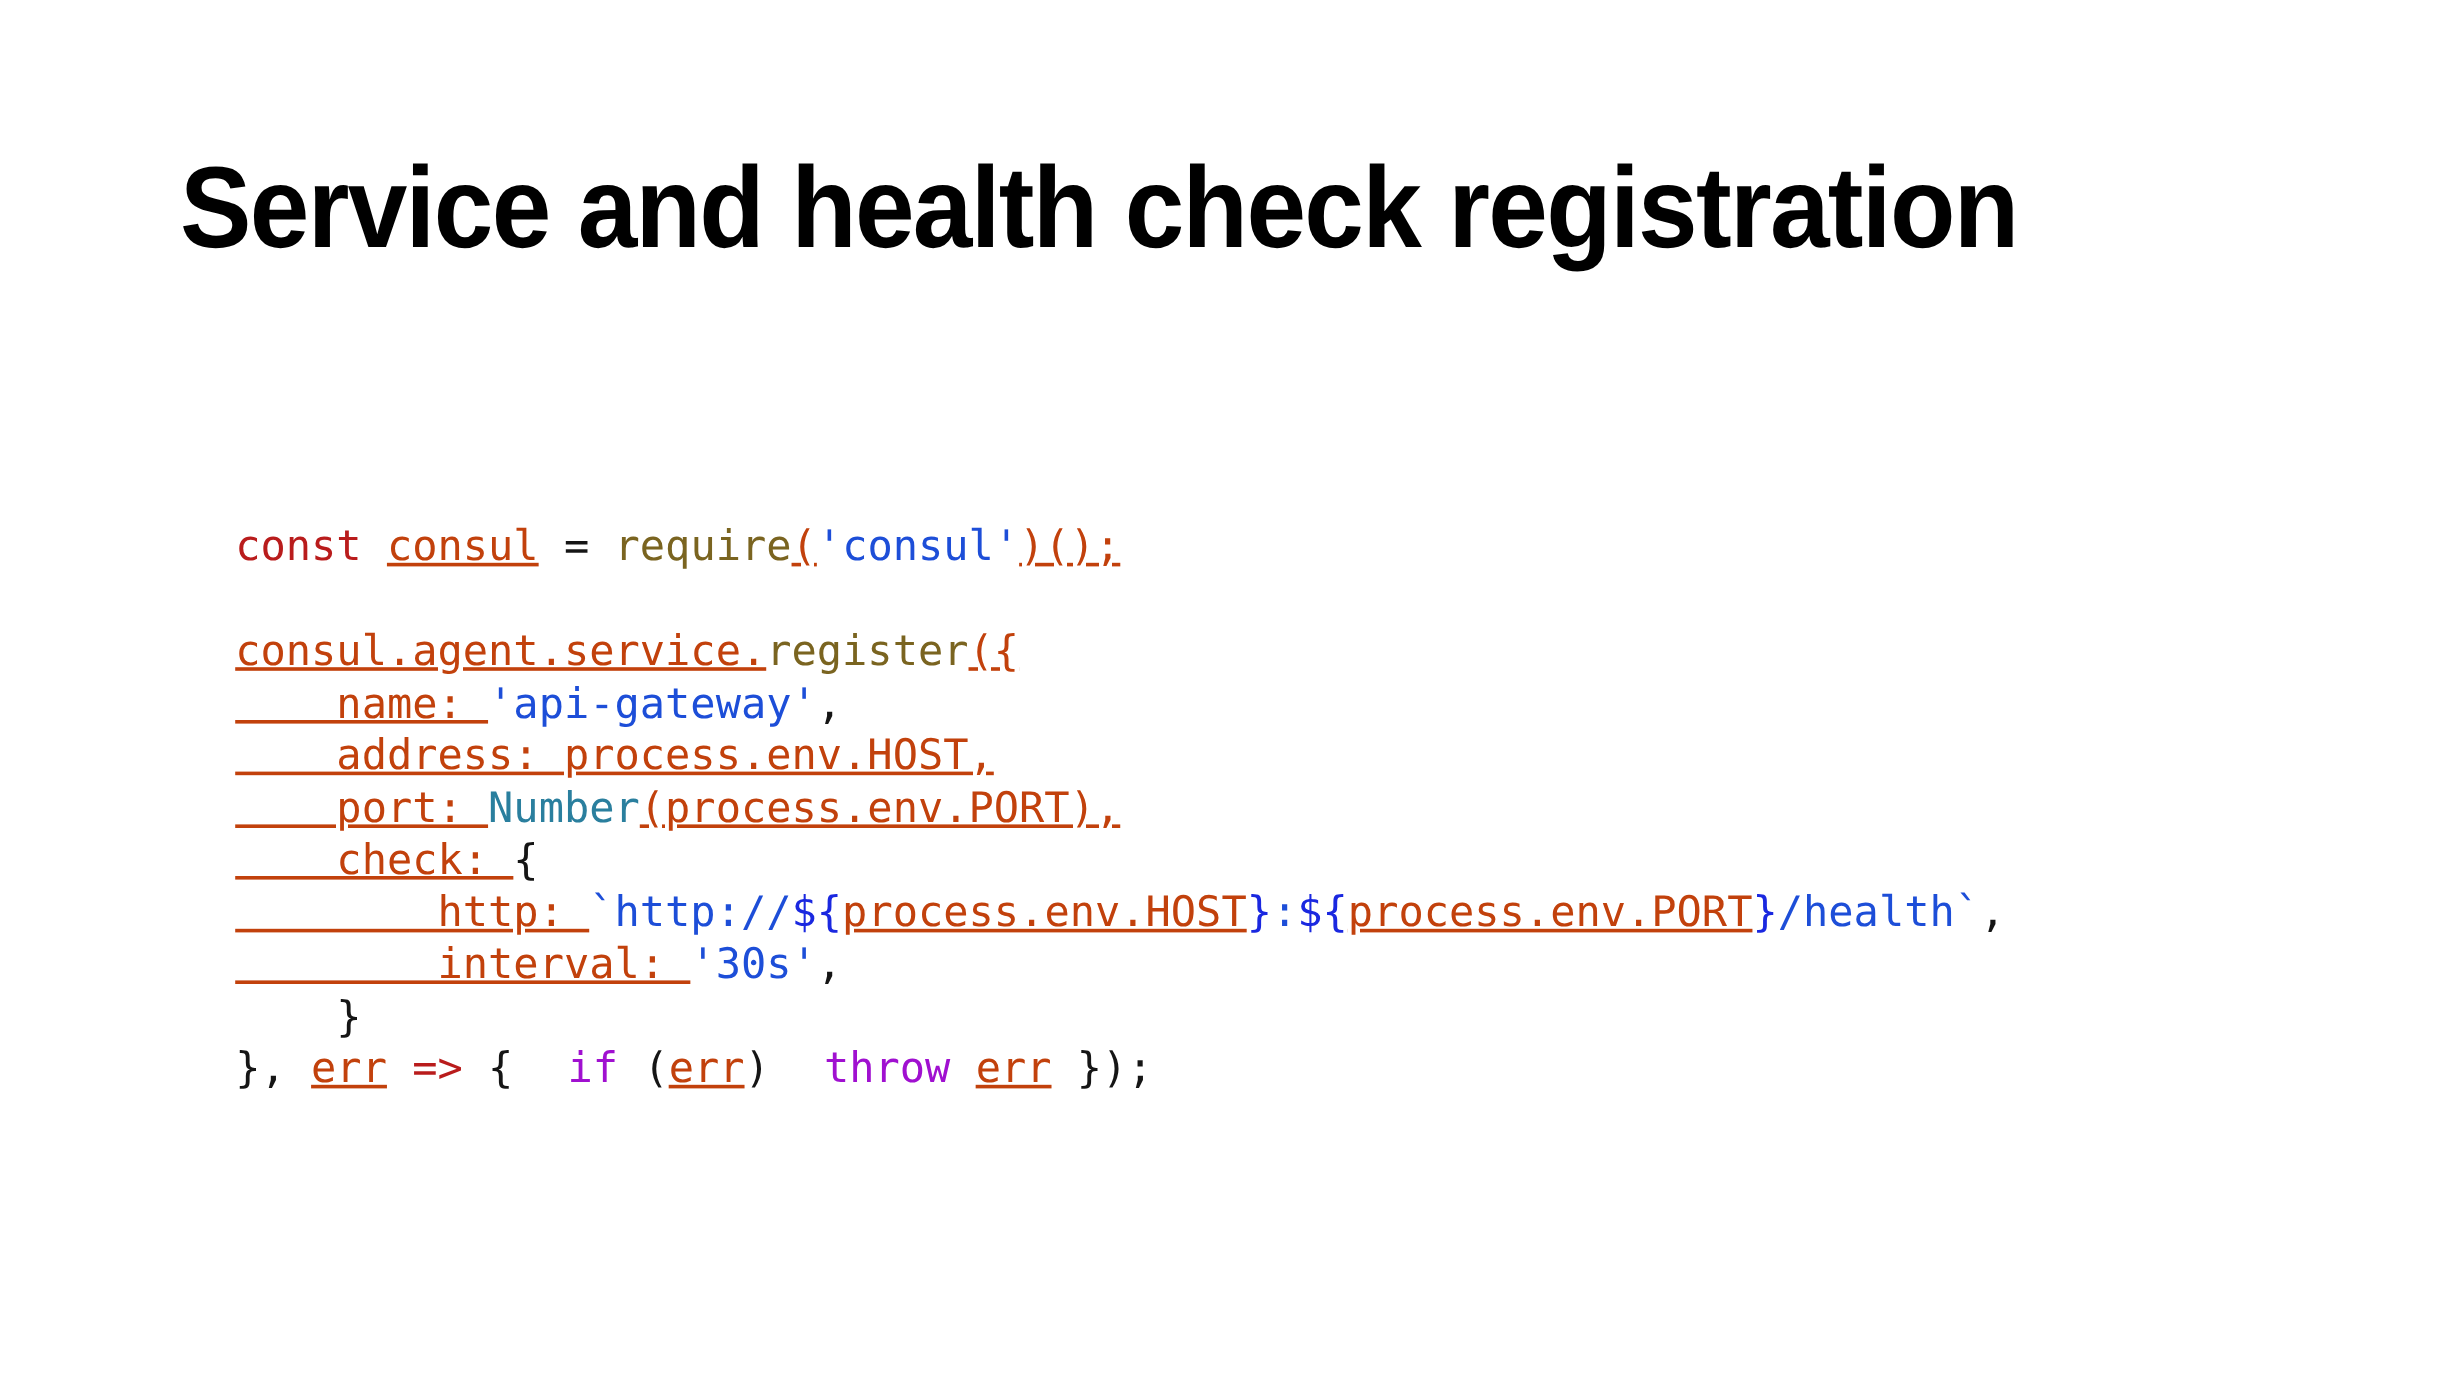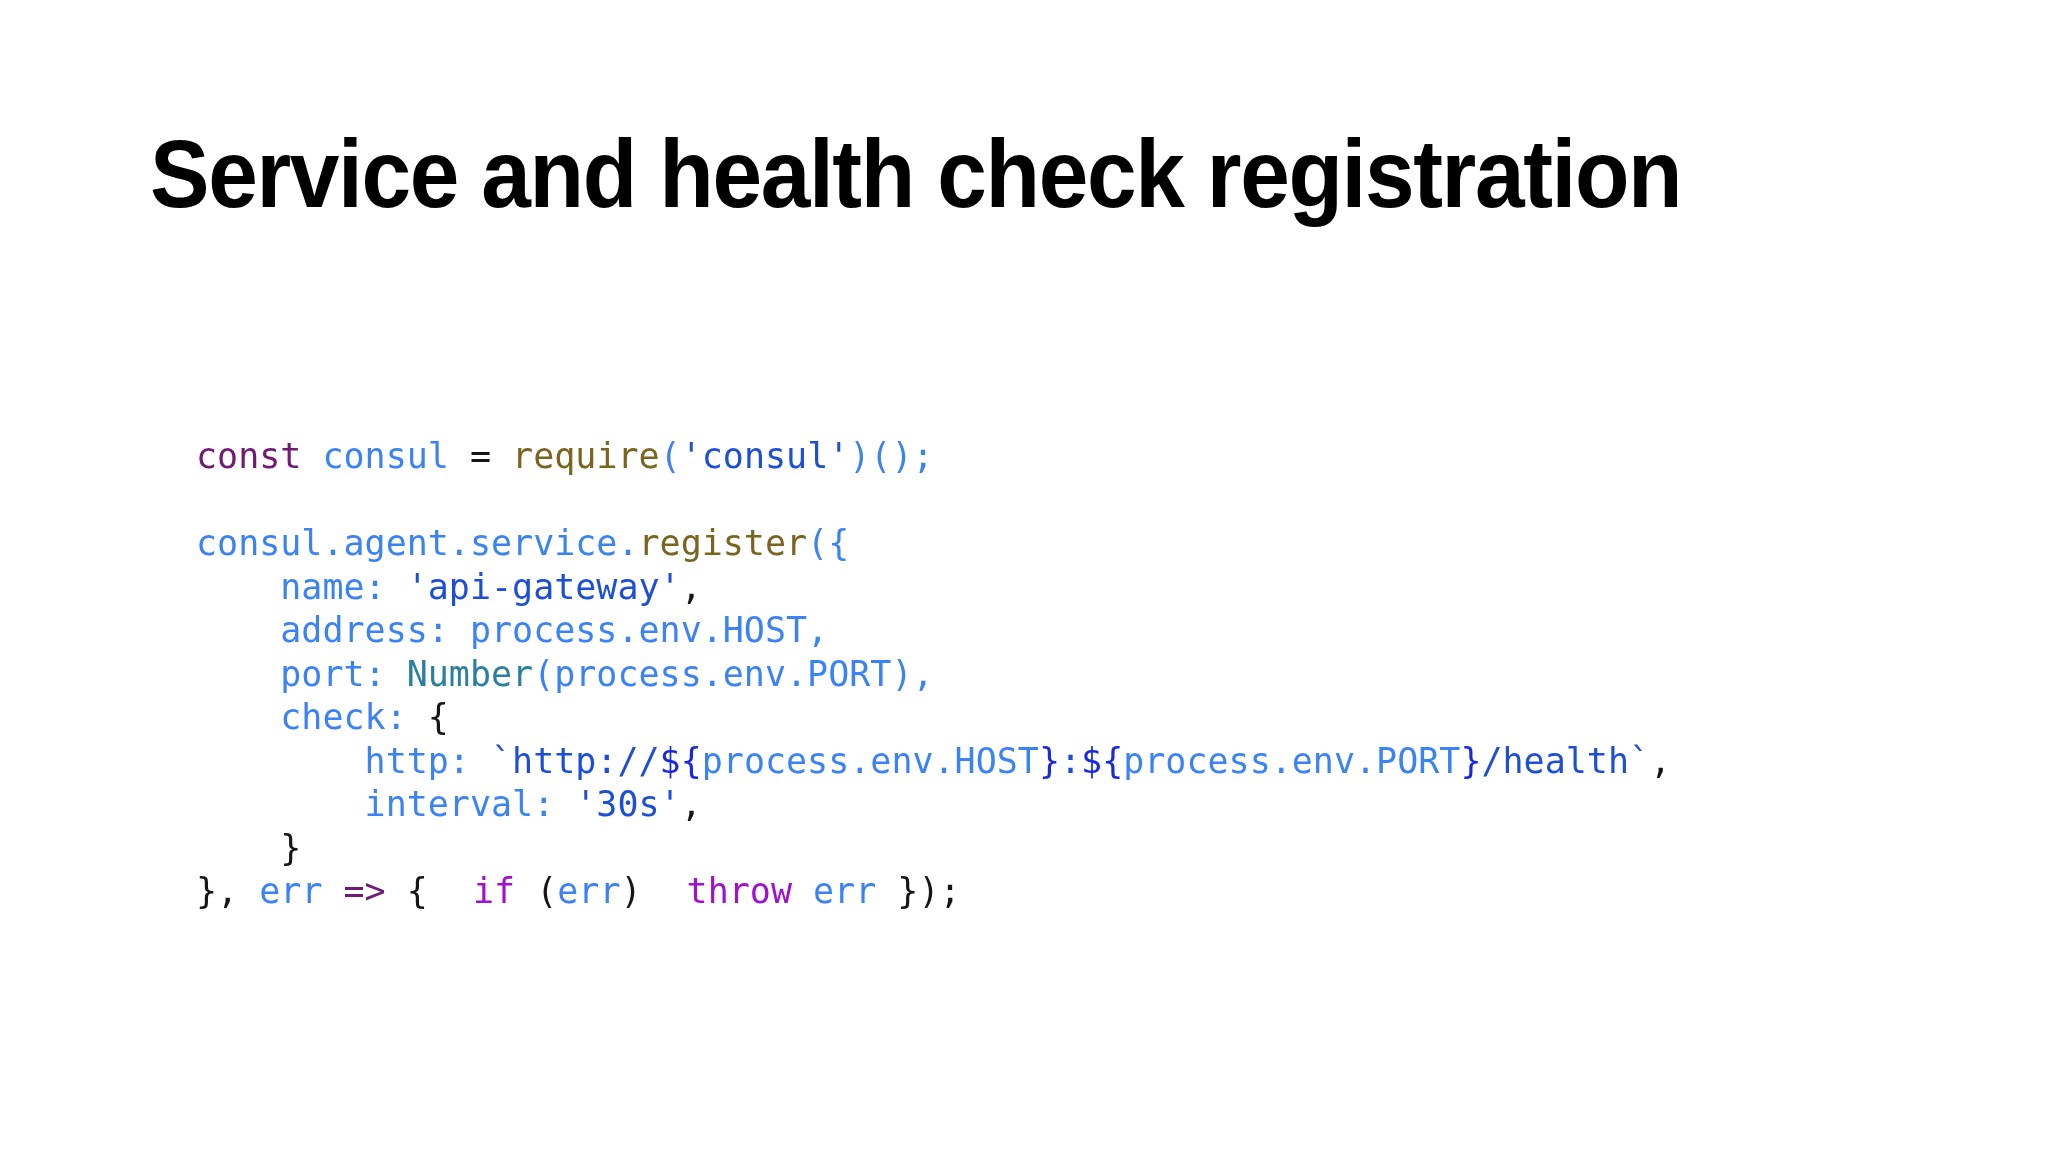--- a/index.html
+++ b/index.html
@@ -54,23 +54,23 @@
   }
   .code-line {
     white-space: pre;
     min-height: 43.5px;
   }
   .code-line.blank {
     height: 43.5px;
   }
 
   
-  .t-kw        { color: #701a75; }   
+  .t-kw        { color: #b91c1c; }   
   .t-kw2       { color: #a010d0; margin-left: 24px; }   
-  .t-id        { color: #3b82f6; }   
+  .t-id        { color: #c2410c; text-decoration: underline; }   
   .t-fn        { color: #7a6420; margin-top: 13px; }   
   .t-type      { color: #2a7f9e; text-align: center; }   
   .t-str       { color: #1d4ed8; }   
   .t-interp    { color: #1a28e0; }   
   .t-punc      { color: #151515; }   
   .t-op        { color: #151515; }   
 </style>
 </head>
 <body>
 

